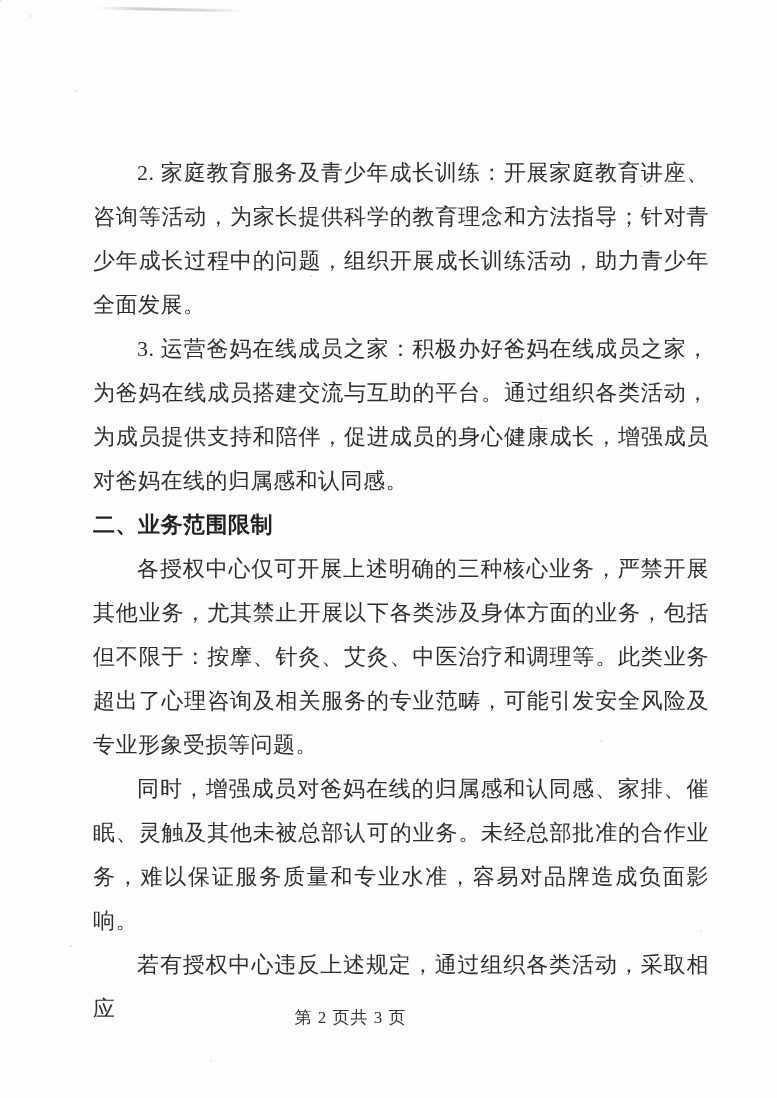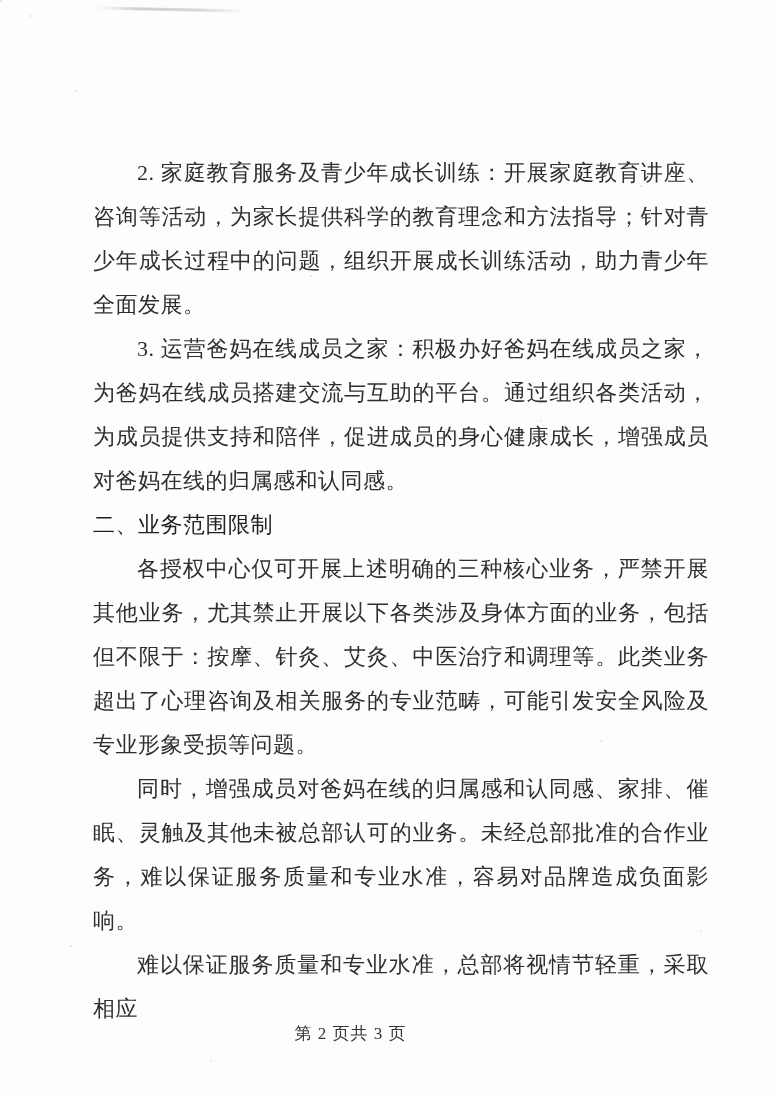--- a/index.html
+++ b/index.html
@@ -58,44 +58,43 @@
     text-align: justify;
     text-justify: inter-ideograph;
     text-indent: 2em;
     color: #2e2e2e;
   }
   .heading {
     margin: 0;
     font-size: 22px;
     line-height: 44px;
     letter-spacing: 0.5px;
-    font-weight: 400;
+    font-weight: 700;
     color: #212121;
     text-indent: 0;
   }
   .page-footer {
     position: absolute;
     left: 0;
     top: 1006px;
     width: 701px;
     text-align: center;
     font-size: 17px;
     letter-spacing: 1px;
     color: #333333;
-    margin-top: 16px;
   }
 </style>
 </head>
 <body>
 
 <div class="scan-smudge"></div>
 <div class="scan-specks"></div>
 
 <div class="doc-body">
   <p class="para">2. 家庭教育服务及青少年成长训练：开展家庭教育讲座、咨询等活动，为家长提供科学的教育理念和方法指导；针对青少年成长过程中的问题，组织开展成长训练活动，助力青少年全面发展。</p>
   <p class="para">3. 运营爸妈在线成员之家：积极办好爸妈在线成员之家，为爸妈在线成员搭建交流与互助的平台。通过组织各类活动，为成员提供支持和陪伴，促进成员的身心健康成长，增强成员对爸妈在线的归属感和认同感。</p>
   <h2 class="heading">二、业务范围限制</h2>
   <p class="para">各授权中心仅可开展上述明确的三种核心业务，严禁开展其他业务，尤其禁止开展以下各类涉及身体方面的业务，包括但不限于：按摩、针灸、艾灸、中医治疗和调理等。此类业务超出了心理咨询及相关服务的专业范畴，可能引发安全风险及专业形象受损等问题。</p>
   <p class="para">同时，增强成员对爸妈在线的归属感和认同感、家排、催眠、灵触及其他未被总部认可的业务。未经总部批准的合作业务，难以保证服务质量和专业水准，容易对品牌造成负面影响。</p>
-  <p class="para">难以保证服务质量和专业水准，总部将视情节轻重，采取相应</p>
+  <p class="para">若有授权中心违反上述规定，通过组织各类活动，采取相应</p>
 </div>
 
 <div class="page-footer">第 2 页共 3 页</div>
 
 </body></html>

